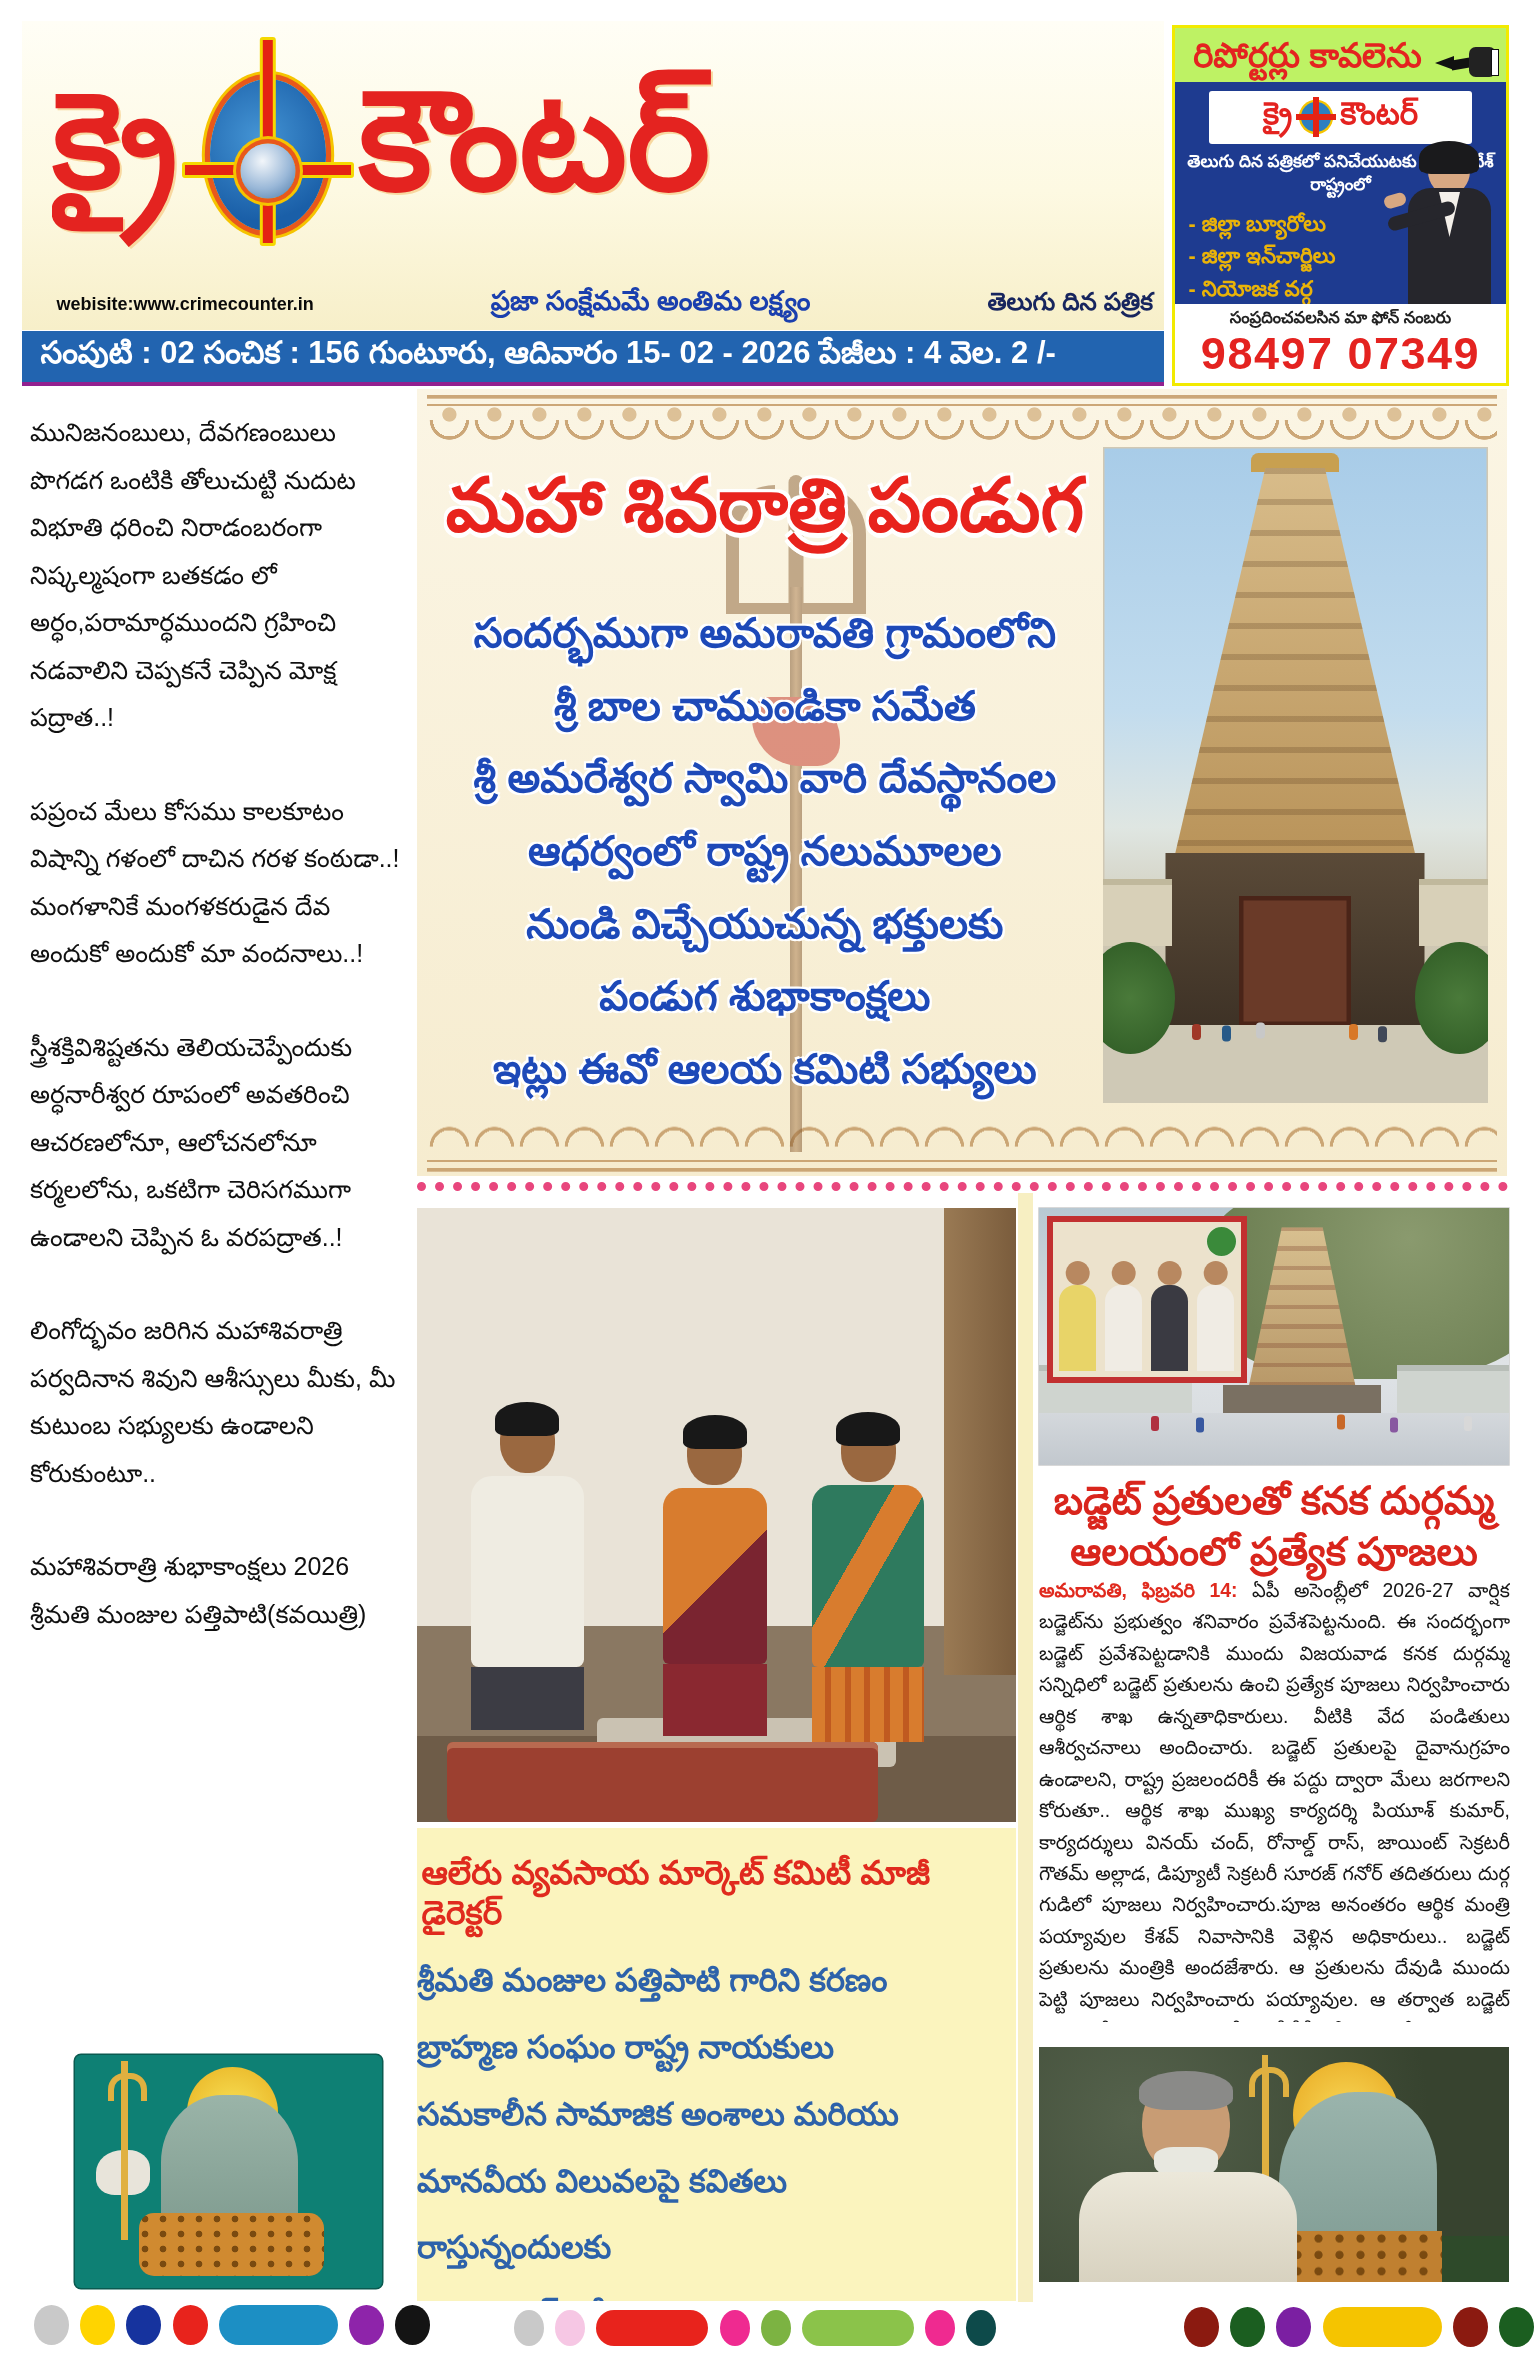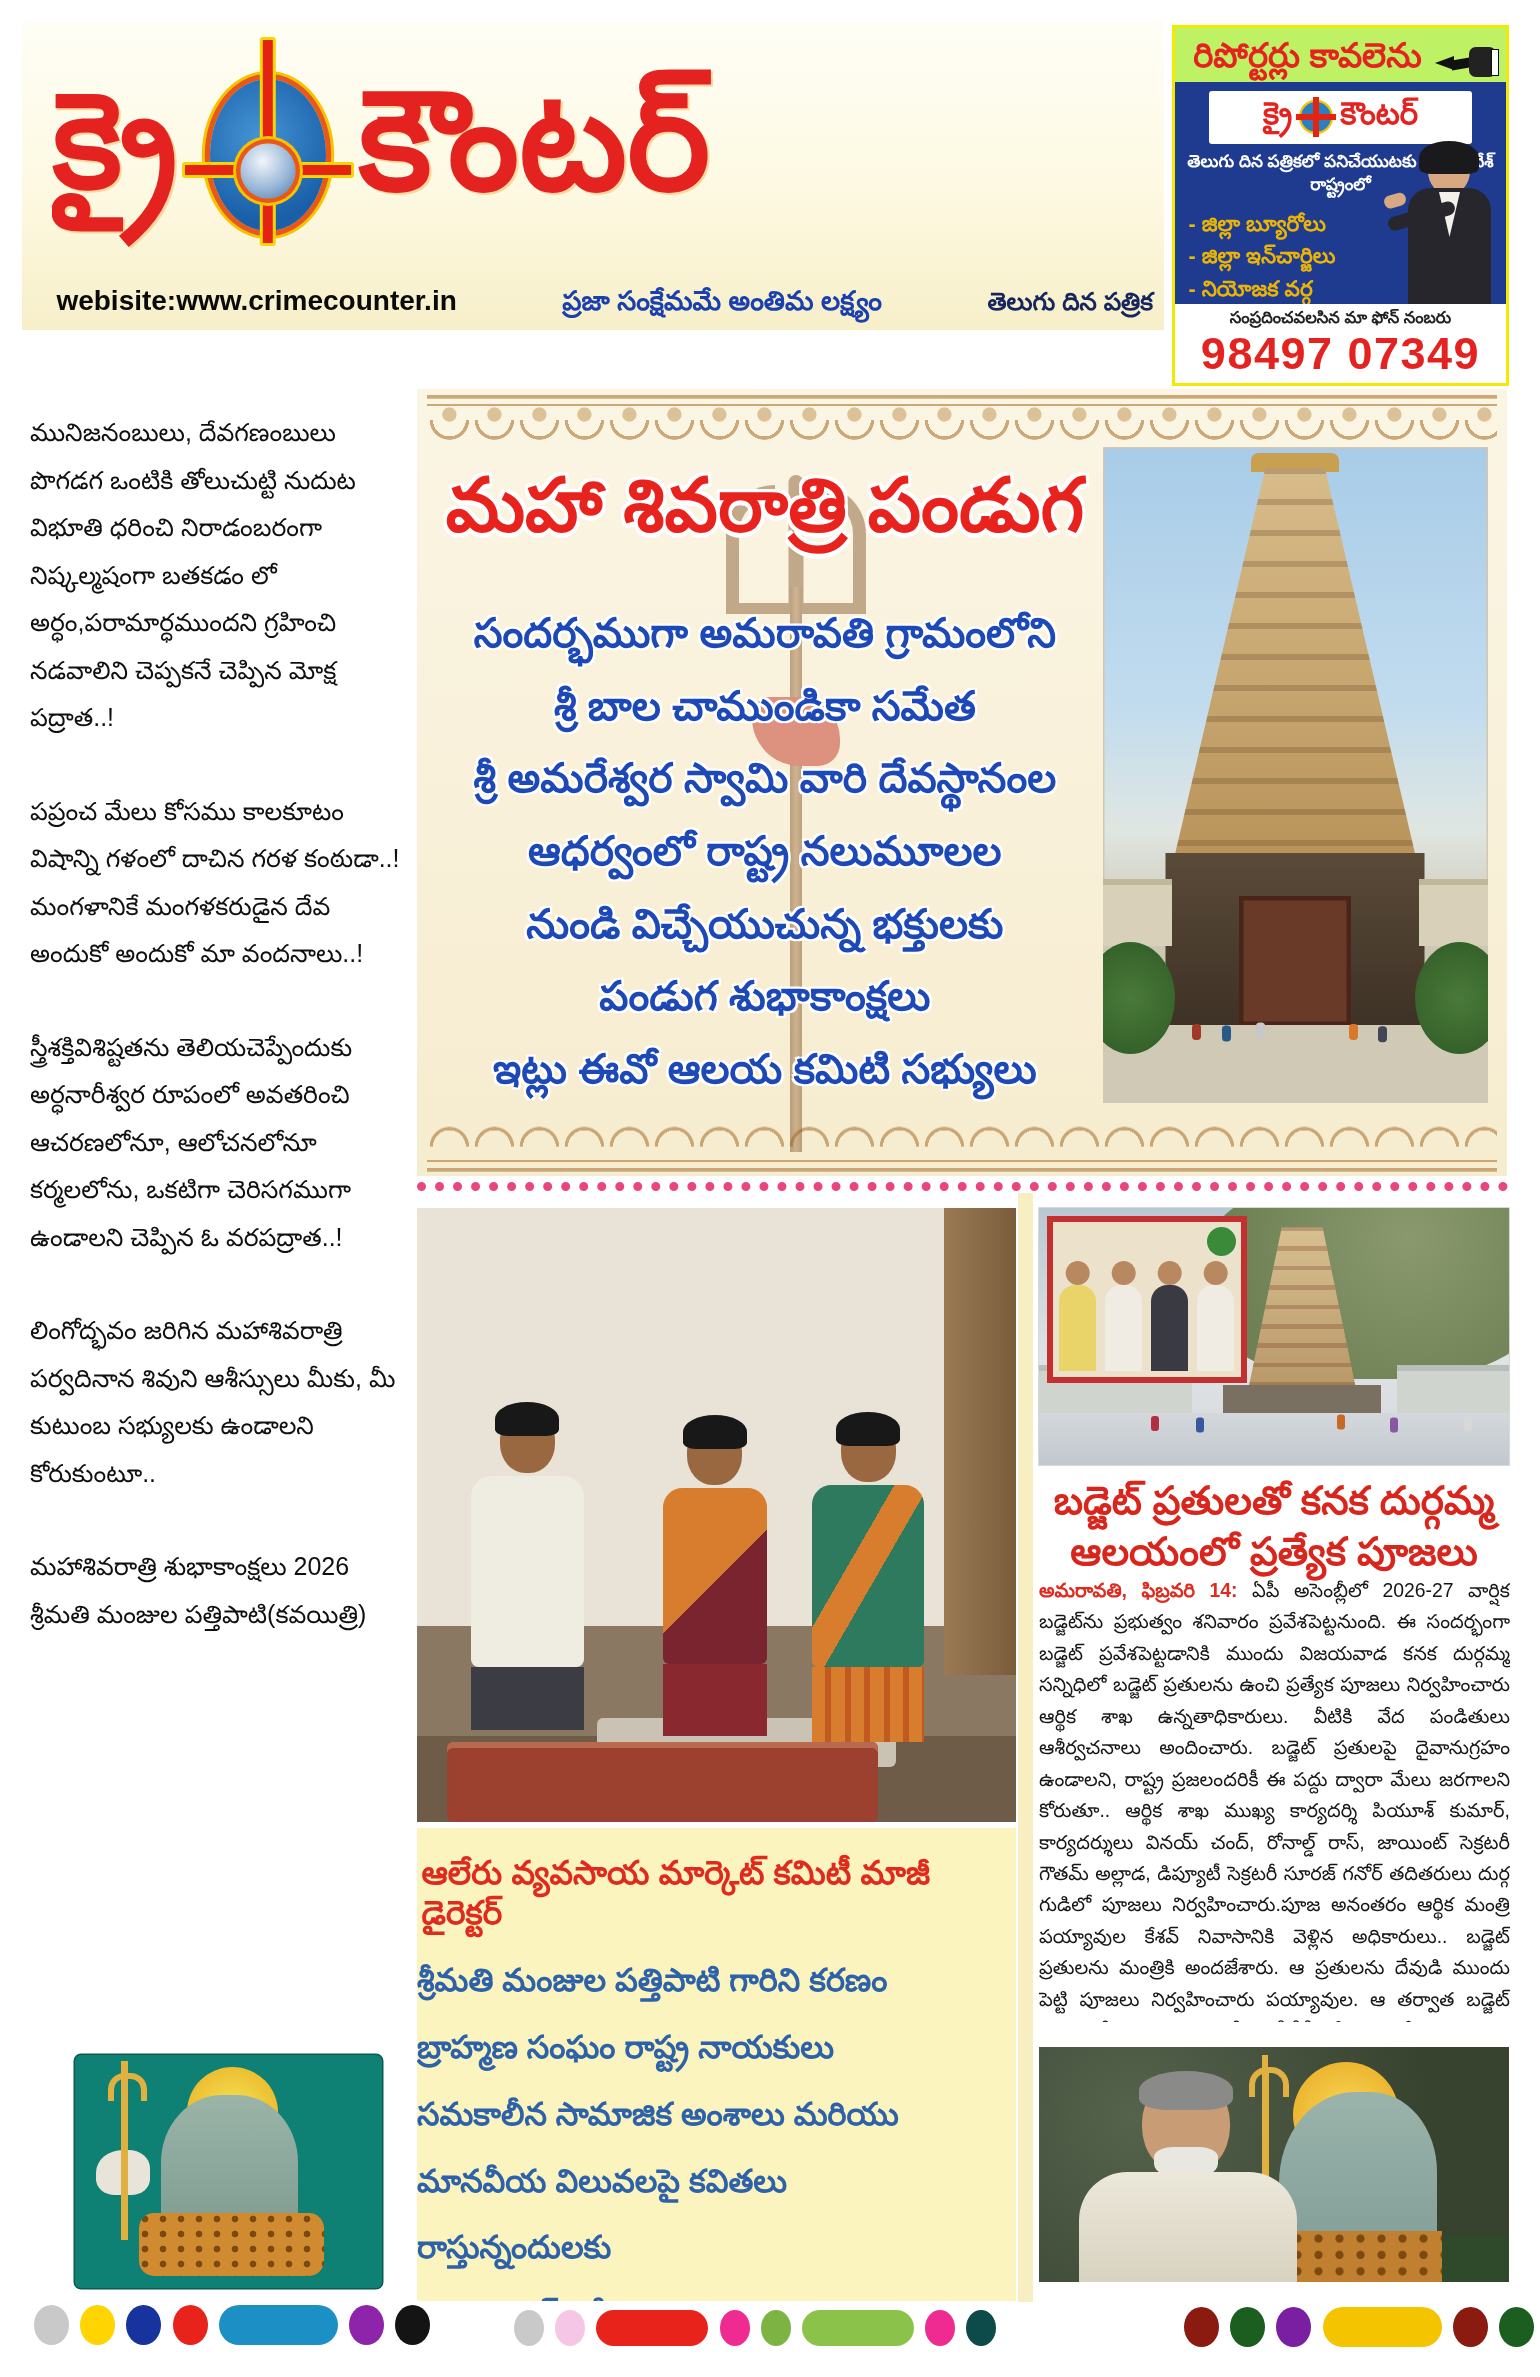--- a/index.html
+++ b/index.html
@@ -24,21 +24,21 @@
   .ti-v{position:absolute;left:50%;transform:translateX(-50%);top:0;width:16.4px;height:100%;
      background:#e42313;border:3px solid #f5d800;border-radius:3px;}
   .ti-h{position:absolute;top:125px;left:-15px;right:-15px;height:16.4px;
      background:#e42313;border:3px solid #f5d800;border-radius:3px;}
   .ti-center{position:absolute;left:50%;top:134px;transform:translate(-50%,-50%);
      width:55px;height:55px;border-radius:50%;
      background:radial-gradient(circle at 40% 32%,#f2f6fa,#9ab8d8 55%,#4a78a8);
      box-shadow:0 0 0 4.5px #e8581c,0 0 0 7.5px #f5c400;}
   .masthead-sub{position:absolute;left:34px;right:11.2px;bottom:7.5px;display:flex;
      justify-content:space-between;align-items:baseline;white-space:nowrap;}
-  .site{font-size:28px;font-weight:800;color:#0a0a0a;}
+  .site{font-size:18px;font-weight:800;color:#0a0a0a;}
   .tagline{font-size:27px;font-weight:800;color:#1a3fae;}
   .edition{font-size:24.6px;font-weight:800;color:#17255e;}
 
   
   .dateline-bar{position:absolute;left:22.4px;top:331px;width:1142px;height:55px;
      background:#2264b0;border-bottom:4.5px solid #92208f;display:flex;align-items:center;
      padding-left:18px;color:#ffffff;font-size:31px;font-weight:700;white-space:nowrap;overflow:hidden;}
 
   
   .ad-box{position:absolute;left:1172px;top:25px;width:337px;height:361px;
@@ -268,20 +268,23 @@
       </span>
       <span class="brand-counter">కౌంటర్</span>
     </div>
     <div class="masthead-sub">
       <span class="site">webisite:www.crimecounter.in</span>
       <span class="tagline">ప్రజా సంక్షేమమే అంతిమ లక్ష్యం</span>
       <span class="edition">తెలుగు దిన పత్రిక</span>
     </div>
   </div>
 
+  <div class="dateline-bar">
+    <span>సంపుటి : 02  సంచిక : 156  గుంటూరు, ఆదివారం  15- 02 - 2026   పేజీలు : 4   వెల. 2 /-</span>
+  </div>
 
   <div class="ad-box">
     <div class="ad-top">
       <div class="ad-title">రిపోర్టర్లు కావలెను</div>
       <span class="pen-icon">
         <span class="nib"></span>
           <span class="shaft"></span>
           <span class="fist"></span>
           <span class="cuff"></span>
       </span>

